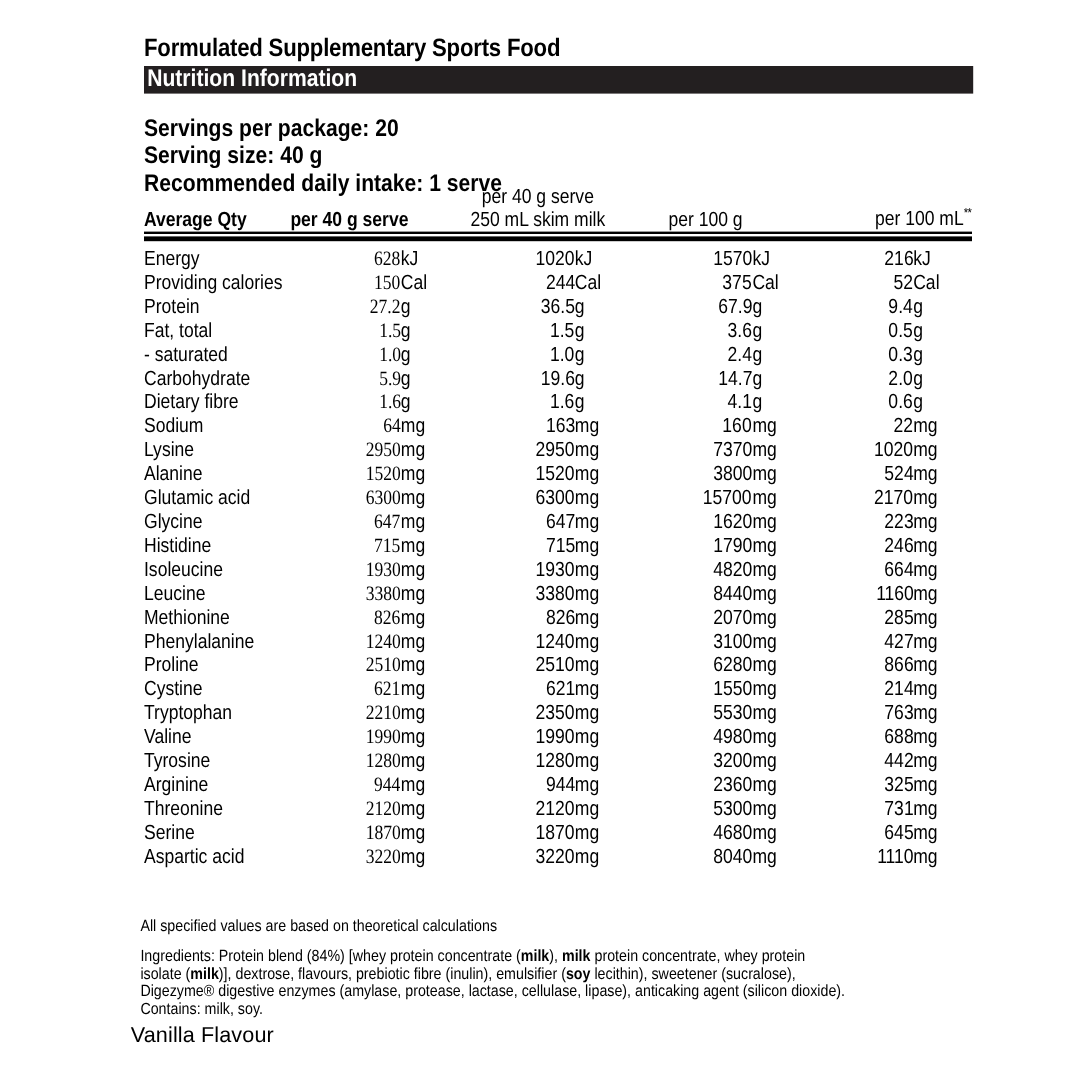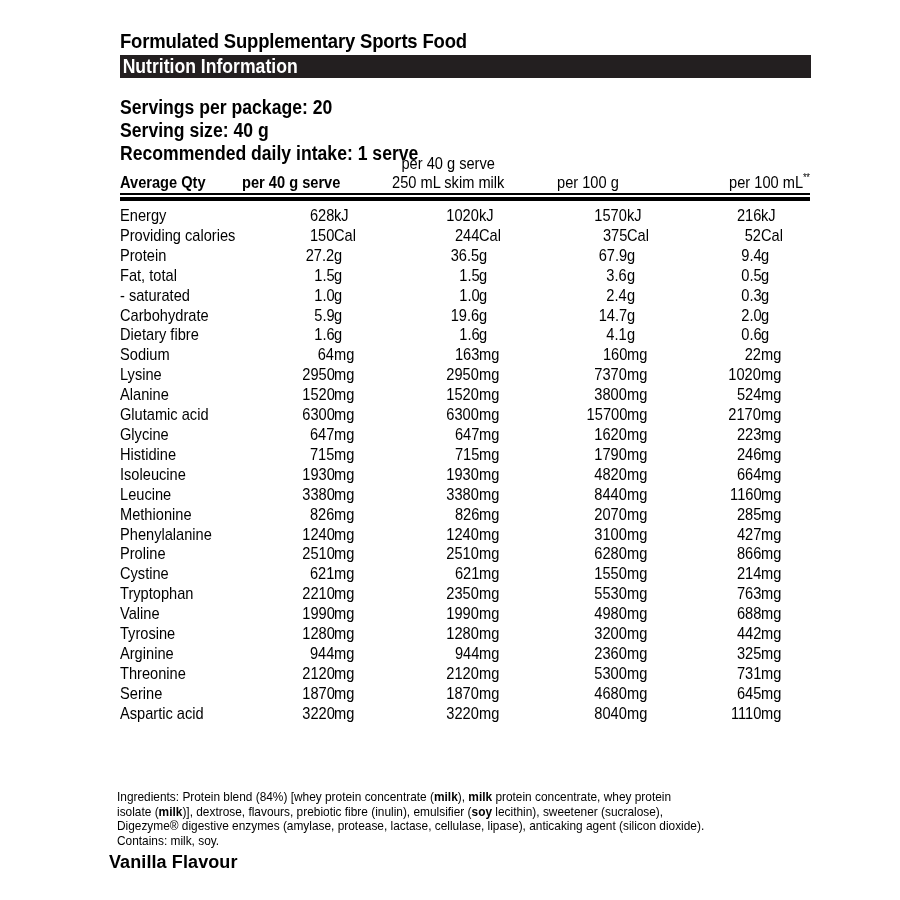--- a/index.html
+++ b/index.html
@@ -140,21 +140,21 @@
     display: inline-block;
     transform: scaleX(0.86);
   }
   .val span { transform-origin: right center; }
   .unit {
     text-align: left;
     width: 52px;
   }
   .unit span { transform-origin: left center; }
 
-  .c1v { width: 86px; }
+  .c1v { width: 86px; font-family: Liberation Serif, serif; }
   .c2v { width: 104px; }
   .c3v { width: 106px; }
   .c4v { width: 92px; }
 
   
   .foot {
     position: absolute;
     left: 117px;
     width: 700px;
   }
@@ -191,21 +191,21 @@
     display: inline-block;
     transform: scaleX(0.88);
     transform-origin: left center;
     white-space: nowrap;
   }
   .flavour {
     position: absolute;
     left: 109px;
     top: 852px;
     font-size: 18px;
-    font-weight: bold;
+    font-weight: normal;
     letter-spacing: 0.1px;
     white-space: nowrap;
   }
 </style>
 </head>
 <body>
 
 <div class="panel">
 
   <div class="head-block">
@@ -516,20 +516,23 @@
           <td class="val c2v"><span>3220</span></td>
           <td class="unit"><span>mg</span></td>
           <td class="val c3v"><span>8040</span></td>
           <td class="unit"><span>mg</span></td>
           <td class="val c4v"><span>1110</span></td>
           <td class="unit"><span>mg</span></td>
         </tr>
       </tbody>
   </table>
 
+  <div class="foot note">
+    <span>All specified values are based on theoretical calculations</span>
+  </div>
 
   <div class="foot ingr">
     <span class="ln"><span>Ingredients: Protein blend (84%) [whey protein concentrate (</span><b>milk</b><span>), </span><b>milk</b><span> protein concentrate, whey protein</span></span>
     <span class="ln"><span>isolate (</span><b>milk</b><span>)], dextrose, flavours, prebiotic fibre (inulin), emulsifier (</span><b>soy</b><span> lecithin), sweetener (sucralose),</span></span>
     <span class="ln">Digezyme® digestive enzymes (amylase, protease, lactase, cellulase, lipase), anticaking agent (silicon dioxide).</span>
   </div>
 
   <div class="foot contains">
     <span>Contains: milk, soy.</span>
   </div>

